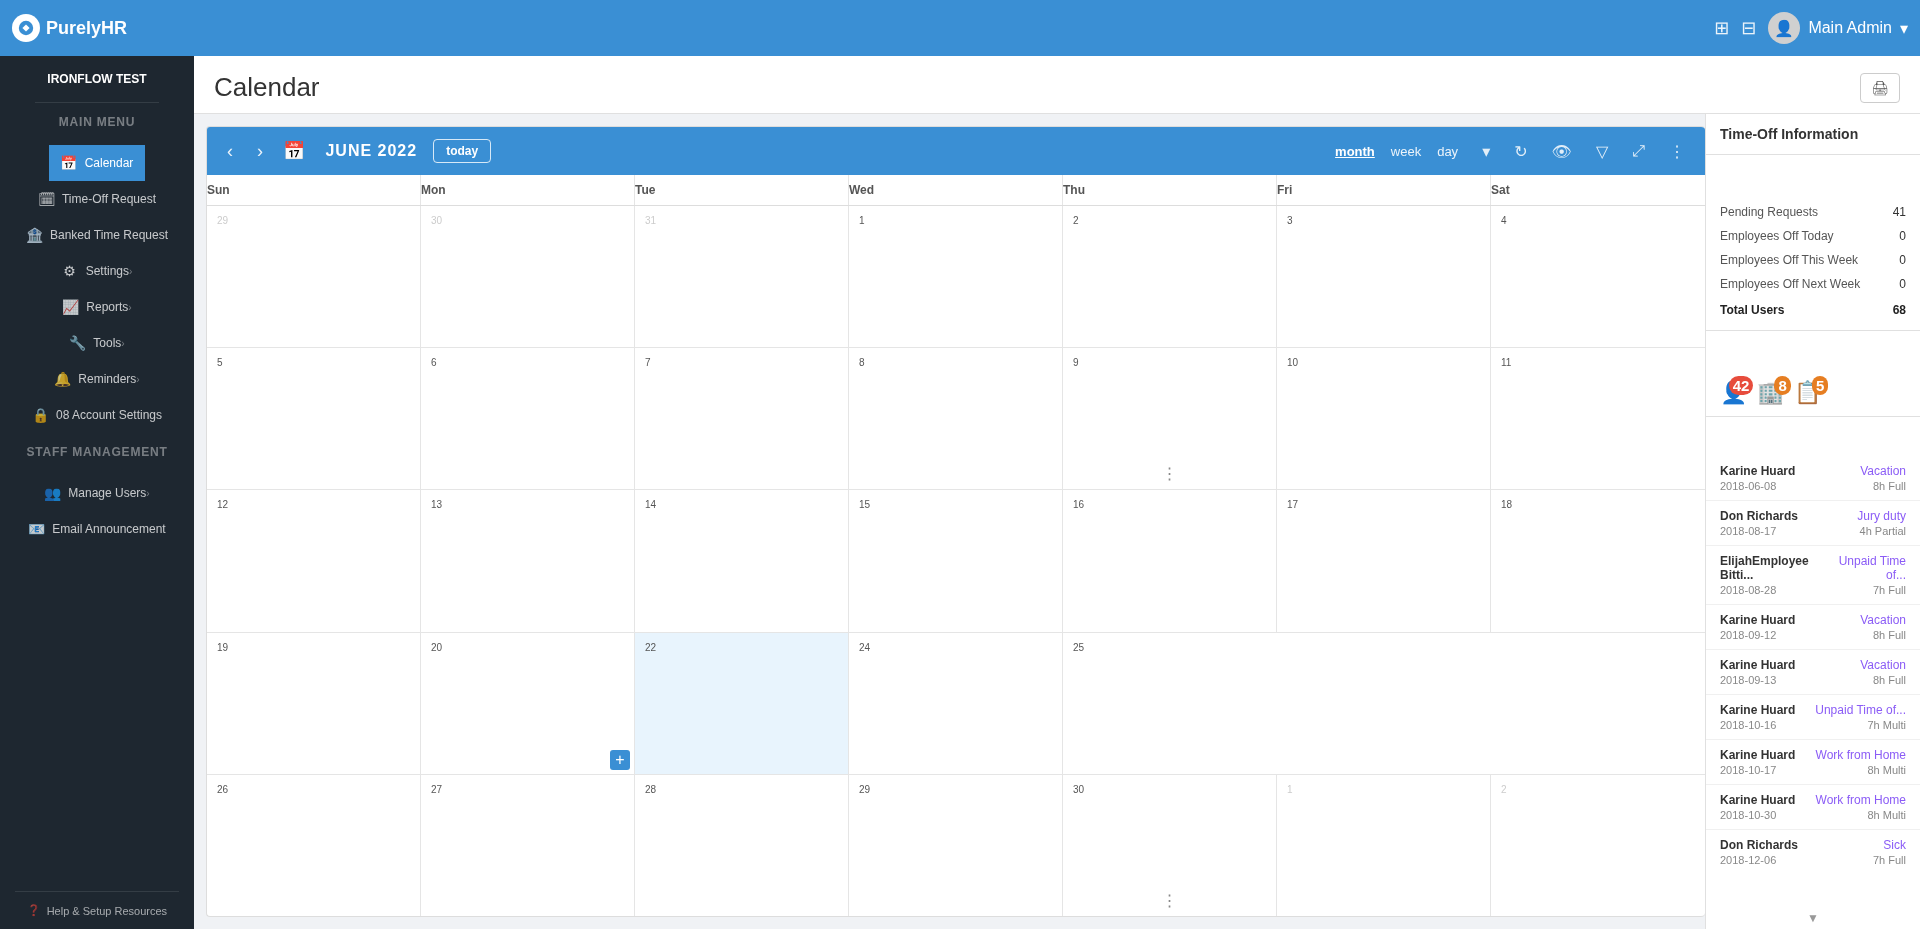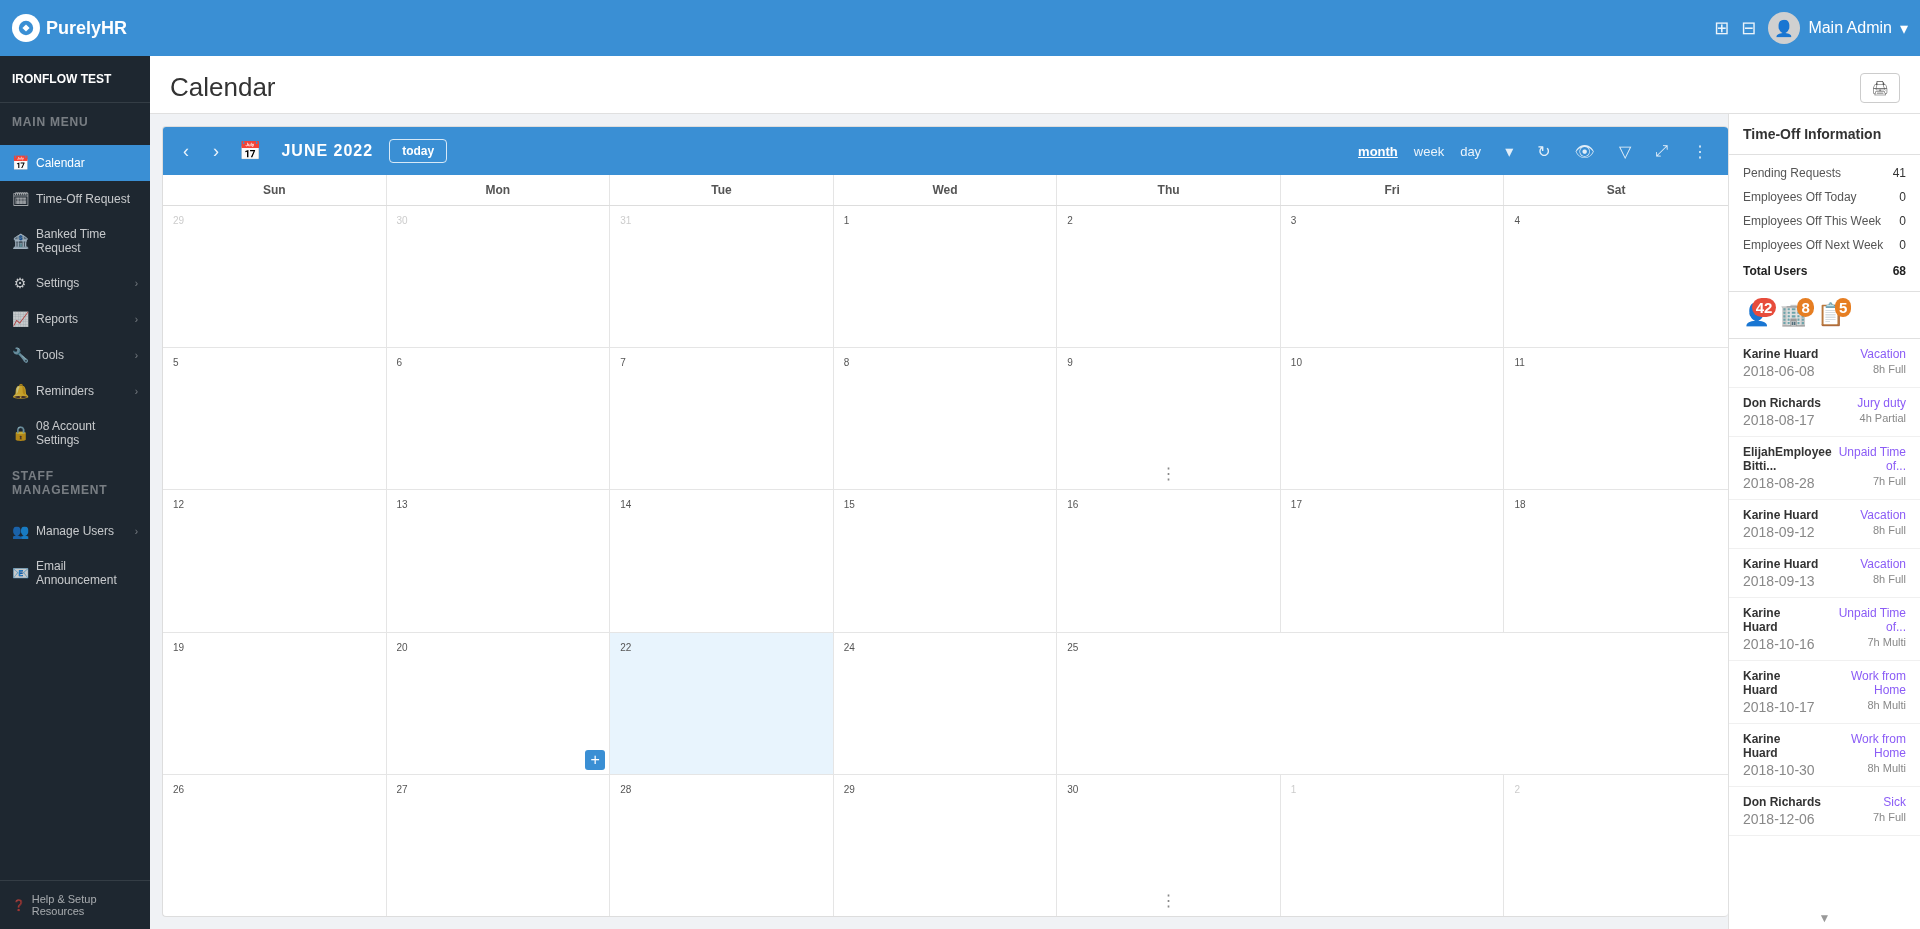--- a/index.html
+++ b/index.html
@@ -13,21 +13,21 @@
     .nav-items { display: flex; align-items: center; gap: 4px; flex: 1; }
     .nav-right { display: flex; align-items: center; gap: 12px; margin-left: auto; }
     .nav-right-icon { color: white; font-size: 18px; cursor: pointer; opacity: 0.9; }
     .user-area { display: flex; align-items: center; gap: 8px; color: white; cursor: pointer; }
     .user-avatar { width: 32px; height: 32px; border-radius: 50%; background: #d0d0d0; display: flex; align-items: center; justify-content: center; font-size: 16px; overflow: hidden; }
 
     
     .main-wrapper { display: flex; flex: 1; overflow: hidden; }
 
     
-    .sidebar { width: 150px; background: #1e2730; flex-shrink: 0; display: flex; flex-direction: column; overflow-y: auto; }
+    .sidebar { width: 194px; background: #1e2730; flex-shrink: 0; display: flex; flex-direction: column; overflow-y: auto; align-items: center; }
     .sidebar-org { padding: 16px 12px; color: white; font-size: 12px; font-weight: bold; border-bottom: 1px solid rgba(255,255,255,0.1); }
     .sidebar-section-title { padding: 12px 12px 16px; color: rgba(255,255,255,0.4); font-size: 12px; font-weight: 700; text-transform: uppercase; letter-spacing: 0.8px; }
     .sidebar-item { display: flex; align-items: center; justify-content: space-between; padding: 10px 12px; color: rgba(255,255,255,0.75); font-size: 12px; cursor: pointer; }
     .sidebar-item.active { background: #3a8fd4; color: white; }
     .sidebar-item-left { display: flex; align-items: center; gap: 8px; }
     .sidebar-item-icon { font-size: 14px; width: 16px; text-align: center; }
     .sidebar-chevron { font-size: 10px; opacity: 0.5; }
     .sidebar-footer { margin-top: auto; padding: 12px; border-top: 1px solid rgba(255,255,255,0.1); }
     .sidebar-footer-link { color: rgba(255,255,255,0.6); font-size: 11px; display: flex; align-items: center; gap: 6px; cursor: pointer; }
 
@@ -50,56 +50,56 @@
     .cal-today-btn { background: none; border: 1px solid rgba(255,255,255,0.8); color: white; padding: 4px 12px; border-radius: 4px; cursor: pointer; font-size: 12px; font-weight: 600; }
     .cal-spacer { flex: 1; }
     .cal-view-btns { display: flex; align-items: center; }
     .cal-view-btn { background: none; border: none; color: rgba(255,255,255,0.9); font-size: 13px; cursor: pointer; padding: 4px 8px; }
     .cal-view-btn.active { color: white; font-weight: 700; text-decoration: underline; }
     .cal-tool-btn { background: none; border: none; color: white; font-size: 16px; cursor: pointer; padding: 4px 8px; opacity: 0.85; }
 
     
     .cal-grid { flex: 1; display: flex; flex-direction: column; overflow: hidden; }
     .cal-header-row { display: grid; grid-template-columns: repeat(7, 1fr); background: white; border-bottom: 1px solid #ddd; flex-shrink: 0; }
-    .cal-day-header { text-align: center; padding: 8px 0; font-size: 12px; font-weight: 600; color: #555; border-right: 1px solid #e5e5e5; }
+    .cal-day-header { text-align: left; padding: 8px 0; font-size: 12px; font-weight: 600; color: #555; border-right: 1px solid #e5e5e5; }
     .cal-day-header:last-child { border-right: none; }
     .cal-weeks { flex: 1; display: flex; flex-direction: column; overflow: hidden; }
     .cal-week { display: grid; grid-template-columns: repeat(7, 1fr); flex: 1; border-bottom: 1px solid #e5e5e5; }
     .cal-week:last-child { border-bottom: none; }
     .cal-cell { border-right: 1px solid #e5e5e5; padding: 4px 6px; position: relative; min-height: 80px; }
     .cal-cell:last-child { border-right: none; }
     .cal-cell.other-month .cal-date { color: #ccc; }
     .cal-cell.today { background: #e8f4fd; }
     .cal-date { font-size: 10px; color: #555; text-align: left; padding: 2px 4px; }
     .cal-add-btn { position: absolute; bottom: 4px; right: 4px; background: #3a8fd4; color: white; border: none; border-radius: 3px; width: 20px; height: 20px; font-size: 16px; cursor: pointer; display: flex; align-items: center; justify-content: center; line-height: 1; }
     .cal-event-icon { position: absolute; bottom: 6px; left: 50%; transform: translateX(-50%); font-size: 16px; color: #888; }
 
     
-    .right-panel { width: 192px; background: white; flex-shrink: 0; border-left: 1px solid #e0e0e0; display: flex; flex-direction: column; overflow: hidden; }
+    .right-panel { width: 215px; background: white; flex-shrink: 0; border-left: 1px solid #e0e0e0; display: flex; flex-direction: column; overflow: hidden; gap: 39px; }
     .right-panel-header { padding: 12px 14px; font-size: 14px; font-weight: 600; color: #333; border-bottom: 1px solid #e0e0e0; flex-shrink: 0; }
     .right-panel-stats { padding: 6px 0; border-bottom: 1px solid #e0e0e0; flex-shrink: 0; }
     .stat-row { display: flex; align-items: center; justify-content: space-between; padding: 5px 14px; }
     .stat-label { font-size: 12px; color: #555; }
     .stat-value { font-size: 12px; color: #333; font-weight: 500; }
     .stat-row.total { padding: 7px 14px; }
     .stat-row.total .stat-label { font-weight: 700; color: #222; }
     .stat-row.total .stat-value { font-weight: 700; color: #222; }
     .right-panel-badges { display: flex; gap: 10px; padding: 10px 14px; border-bottom: 1px solid #e0e0e0; flex-shrink: 0; }
     .badge-item { display: flex; flex-direction: column; align-items: center; gap: 2px; }
     .badge-icon { position: relative; display: inline-block; }
     .badge-icon-inner { font-size: 22px; color: #888; }
     .badge-count { position: absolute; top: -4px; right: -6px; background: #e74c3c; color: white; border-radius: 10px; font-size: 15px; font-weight: 700; padding: 1px 4px; min-width: 16px; text-align: center; }
     .badge-count.orange { background: #e67e22; }
     .right-panel-list { flex: 1; overflow-y: auto; }
     .panel-list-item { padding: 8px 14px; border-bottom: 1px solid #f0f0f0; }
     .panel-item-top { display: flex; justify-content: space-between; align-items: flex-start; }
     .panel-item-name { font-size: 12px; font-weight: 600; color: #333; }
     .panel-item-type { font-size: 12px; color: #8b5cf6; text-align: right; }
     .panel-item-bottom { display: flex; justify-content: space-between; margin-top: 2px; }
-    .panel-item-date { font-size: 14px; color: #888; }
+    .panel-item-date { font-size: 11px; color: #888; }
     .panel-item-hours { font-size: 11px; color: #888; text-align: right; }
     .right-panel-scroll-indicator { text-align: center; font-size: 12px; color: #999; padding: 4px; flex-shrink: 0; }
 
     
     .right-panel-list::-webkit-scrollbar { width: 4px; }
     .right-panel-list::-webkit-scrollbar-thumb { background: #ccc; border-radius: 2px; }
   </style>
 </head>
 <body>
 

